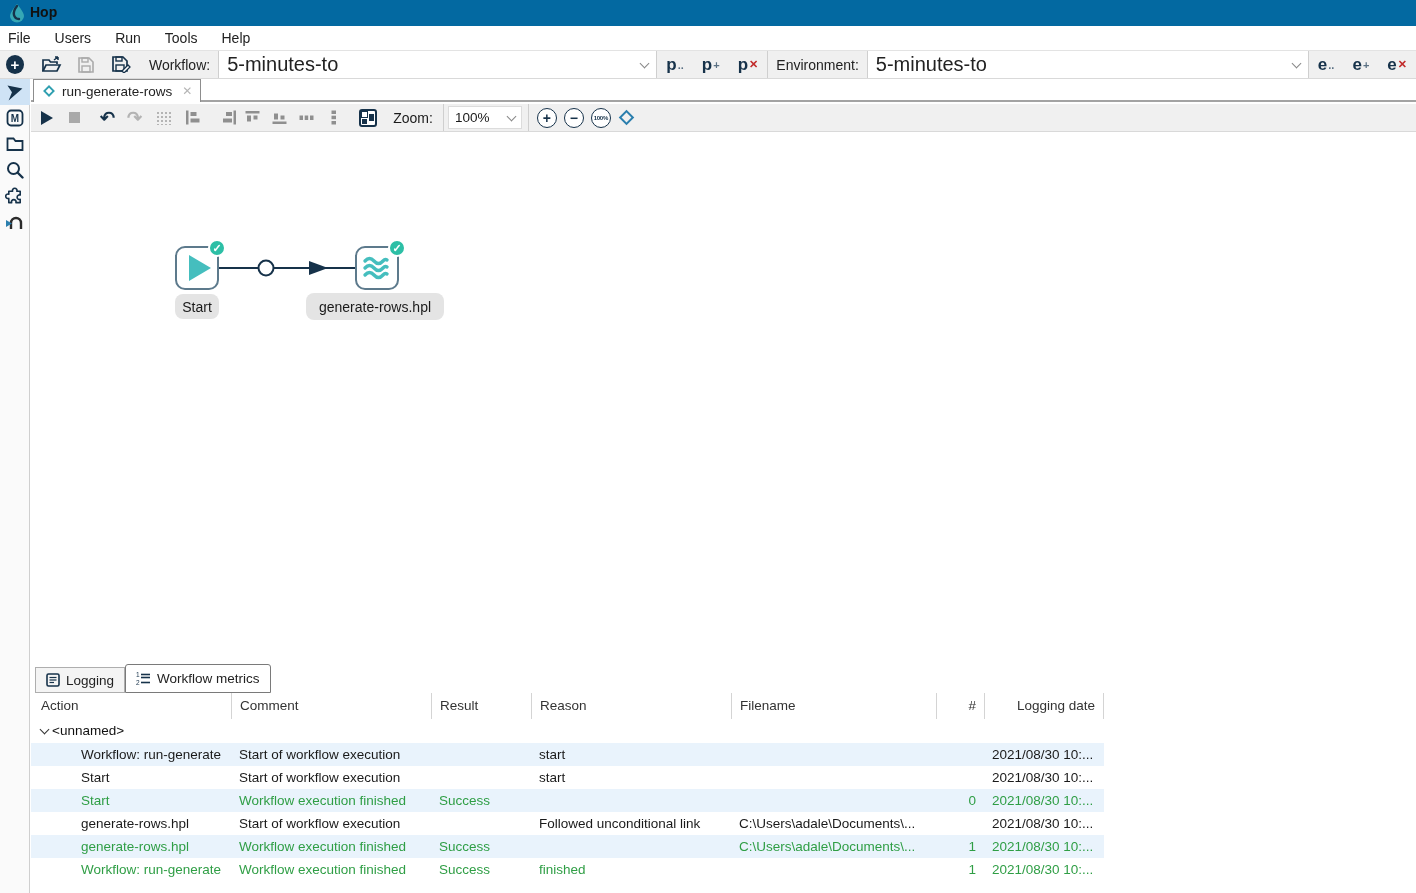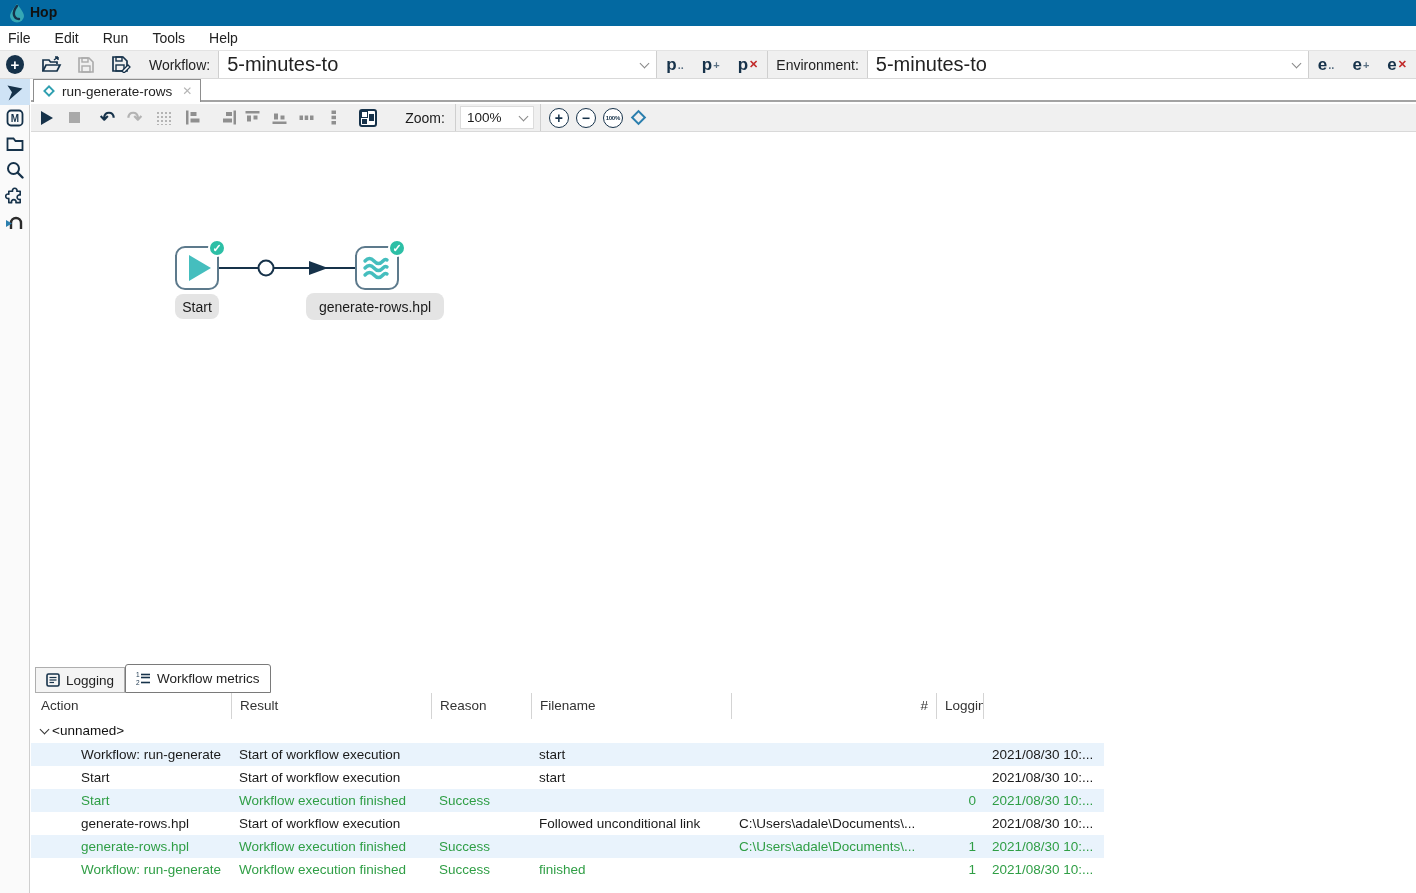--- a/index.html
+++ b/index.html
@@ -117,21 +117,21 @@
     <svg width="18" height="20" viewBox="0 0 18 20">
       <path d="M9 1 C9 1 16 9 16 13 a7 6.5 0 1 1 -14 0 C2 9 9 1 9 1 z" fill="#35a7b5"></path>
       <path d="M9 3 q-4 5 -3 9 q1 4 5 4" fill="none" stroke="#16324a" stroke-width="2.4" stroke-linecap="round"></path>
     </svg>
   </span>
   <span class="app-title">Hop</span>
 </div>
 
 <div class="menubar">
   <span class="menu-item">File</span>
-  <span class="menu-item">Edit</span>
+  <span class="menu-item">Users</span>
   <span class="menu-item">Run</span>
   <span class="menu-item">Tools</span>
   <span class="menu-item">Help</span>
 </div>
 
 <div class="main-toolbar">
   <div class="tbtn new-btn">+</div>
   <div class="tbtn" style="padding:0 8px;">
     <svg width="20" height="17" viewBox="0 0 20 17">
       <path d="M1 15 V4 h6 l1.5 2 H15 v2" fill="none" stroke="#16324a" stroke-width="1.7"></path>
@@ -276,21 +276,21 @@
   <svg width="15" height="15" viewBox="0 0 15 15" style="margin-left:12px;" fill="#8f8f8f">
     <rect x="5.5" y="0.5" width="4.5" height="3.5"></rect>
       <rect x="5.5" y="5.7" width="4.5" height="3.5"></rect>
       <rect x="5.5" y="11" width="4.5" height="3.5"></rect>
   </svg>
   <div class="preview-ic" style="margin-left:18px;">
     <i style="left:1px; top:1px; width:5px; height:5px; background:#fff; outline:1px solid #16324a;"></i>
     <i style="left:1px; bottom:1px; width:5px; height:5px;"></i>
     <i style="right:1px; top:3px; width:5px; height:7px;"></i>
   </div>
-  <span style="margin-left:28px;">Zoom:</span>
+  <span style="margin-left:16px;">Zoom:</span>
   <div class="vsep" style="margin-left:10px;"></div>
   <div class="zoom-combo" style="margin-left:4px;">
     <span>100%</span>
     <span class="chev"></span>
   </div>
   <div class="vsep" style="margin-left:6px;"></div>
   <div class="circle-btn" style="margin-left:8px;">+</div>
   <div class="circle-btn" style="margin-left:7px;">−</div>
   <div class="circle-btn small-text" style="margin-left:7px;">100%</div>
   <div class="fit-diamond" style="margin-left:10px;"></div>
@@ -340,20 +340,21 @@
         <text x="0" y="14" font-size="6.5" fill="#16324a" font-family="Liberation Sans, sans-serif">2</text>
         <line x1="5" y1="11.5" x2="14" y2="11.5" stroke="#16324a" stroke-width="1.6"></line>
       </svg>
       <span>Workflow metrics</span>
     </div>
   </div>
 
   <div class="mtable">
     <div class="thead">
       <div class="cell c-action">Action</div>
+      <div class="cell c-comment">Comment</div>
       <div class="cell c-result">Result</div>
       <div class="cell c-reason">Reason</div>
       <div class="cell c-filename">Filename</div>
       <div class="cell c-count">#</div>
       <div class="cell c-date">Logging date</div>
     </div>
     <div class="group-row">
       <span class="gchev"></span>
       <span>&lt;unnamed&gt;</span>
     </div>

